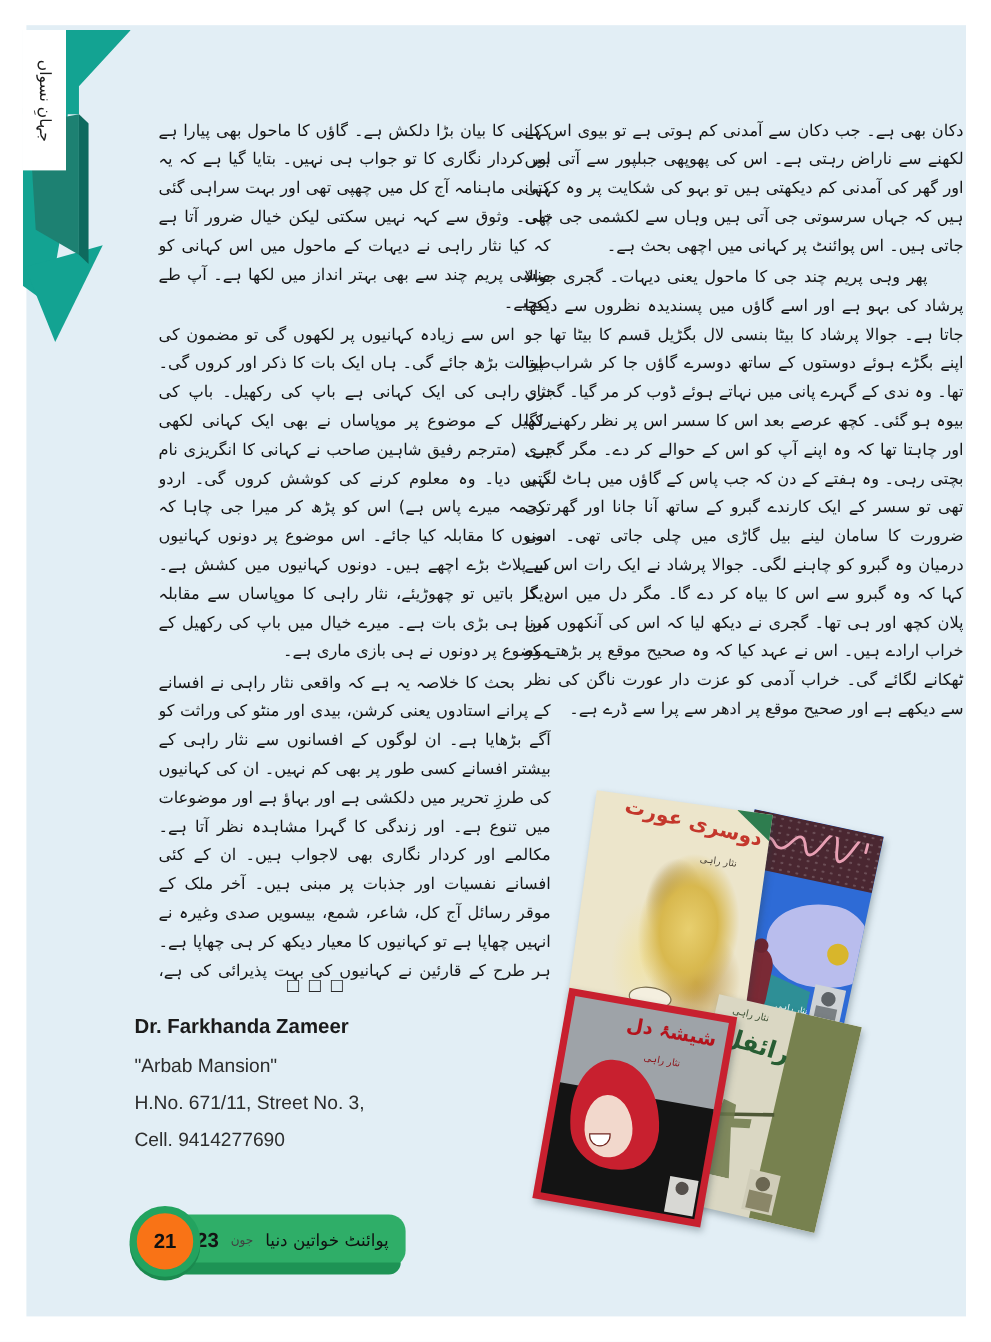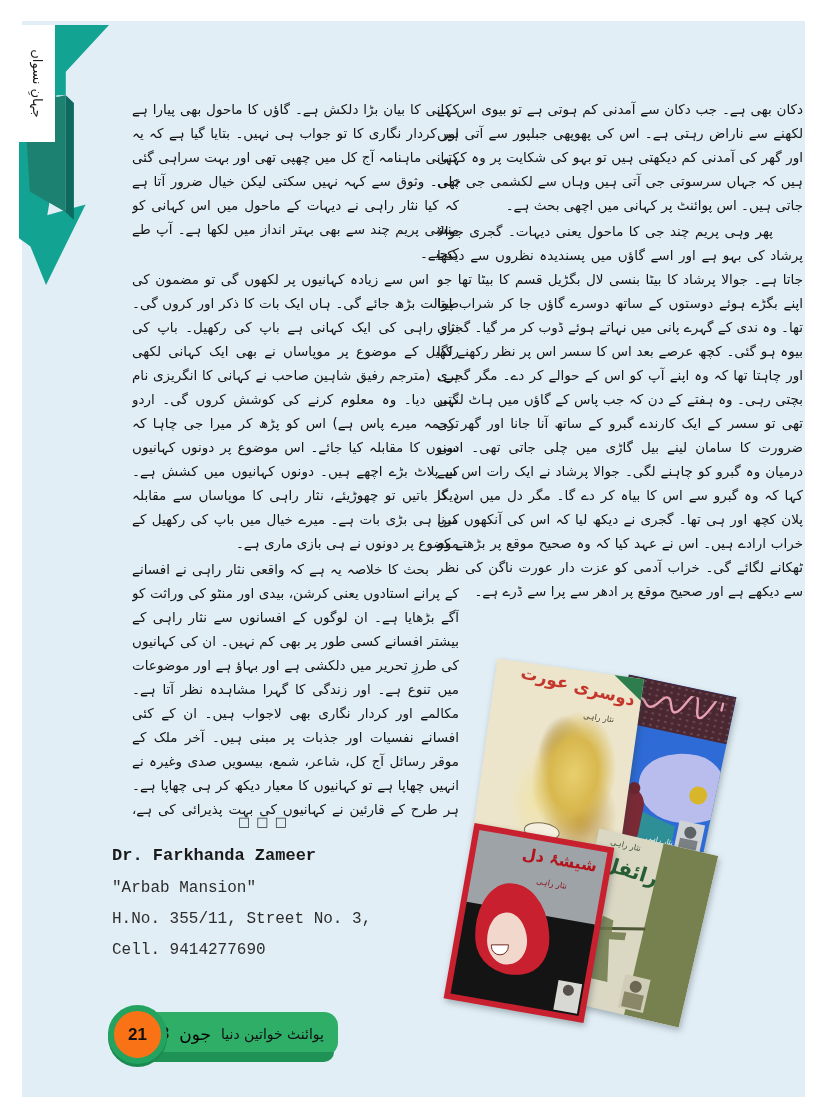--- a/index.html
+++ b/index.html
@@ -25,21 +25,21 @@
         font-size:13.5px;line-height:24px;overflow:hidden;}
   .ucol p{margin:0 0 2px 0;text-indent:30px;}
   .ucol p.cont{text-indent:0;}
   .col-left{left:92px;top:97px;width:327px;height:724px;margin-left:40px;}
   .col-right{left:437px;top:97px;width:366px;height:566px;}
 
   .end-marker{position:absolute;left:102px;top:814px;width:327px;text-align:center;
               font-size:13px;letter-spacing:6px;color:#2b2b2b;}
 
   
-  .address{position:absolute;left:112px;top:840px;font-family:Liberation Mono, monospace;
+  .address{position:absolute;left:112px;top:840px;font-family:Liberation Sans, sans-serif;
            color:#2d2d2d;font-size:16px;line-height:31px;}
   .addr-name{font-weight:bold;font-size:17px;color:#1a1a1a;margin-bottom:2px;}
 
   
   .covers{position:absolute;left:440px;top:658px;width:370px;height:370px;}
   .book{position:absolute;box-shadow:2px 3px 6px rgba(40,60,70,.35);overflow:hidden;}
   
   .book1{left:44px;top:10px;width:148px;height:182px;transform:rotate(8deg);z-index:2;
          background:#ece5cb;}
   .b1-title{position:absolute;right:6px;top:6px;direction:rtl;color:#c4372c;font-weight:bold;
@@ -115,21 +115,21 @@
             background:#8a8668;}
 
   
   .footer-pill{position:absolute;left:132px;top:1012px;width:206px;height:44px;background:#2fae68;
                border-radius:8px 14px 14px 8px;z-index:6;display:flex;align-items:center;
                direction:rtl;justify-content:flex-start;gap:10px;padding-right:14px;
                box-sizing:border-box;}
   .footer-pill::after{content:'';position:absolute;left:10px;right:4px;bottom:-6px;height:10px;
                background:#1e9355;border-radius:0 0 14px 14px;z-index:-1;}
   .footer-mag{font-size:14px;color:#101010;white-space:nowrap;}
-  .footer-month{font-size:17px;color:#000000;}
+  .footer-month{font-size:10px;color:#404040;}
   .footer-year{font-family:"Liberation Sans",sans-serif;font-weight:bold;font-size:17px;
                color:#141414;direction:ltr;}
   .page-circle{position:absolute;left:108px;top:1005px;width:47px;height:47px;background:#f97316;
                border:6px solid #23a35f;border-radius:50%;z-index:7;display:flex;
                align-items:center;justify-content:center;box-shadow:0 3px 0 #1b8a4f;}
   .page-num{font-family:"Liberation Sans",sans-serif;font-weight:bold;font-size:17px;color:#111;}
 </style>
 </head>
 <body>
 
@@ -152,21 +152,21 @@
     <p class="cont">کہانی کا بیان بڑا دلکش ہے۔ گاؤں کا ماحول بھی پیارا ہے اور کردار نگاری کا تو جواب ہی نہیں۔ بتایا گیا ہے کہ یہ کہانی ماہنامہ آج کل میں چھپی تھی اور بہت سراہی گئی تھی۔ وثوق سے کہہ نہیں سکتی لیکن خیال ضرور آتا ہے کہ کیا نثار راہی نے دیہات کے ماحول میں اس کہانی کو منشی پریم چند سے بھی بہتر انداز میں لکھا ہے۔ آپ طے کیجیے۔</p>
     <p>اس سے زیادہ کہانیوں پر لکھوں گی تو مضمون کی طوالت بڑھ جائے گی۔ ہاں ایک بات کا ذکر اور کروں گی۔ نثار راہی کی ایک کہانی ہے باپ کی رکھیل۔ باپ کی رکھیل کے موضوع پر موپاساں نے بھی ایک کہانی لکھی ہے۔ (مترجم رفیق شاہین صاحب نے کہانی کا انگریزی نام نہیں دیا۔ وہ معلوم کرنے کی کوشش کروں گی۔ اردو ترجمہ میرے پاس ہے) اس کو پڑھ کر میرا جی چاہا کہ دونوں کا مقابلہ کیا جائے۔ اس موضوع پر دونوں کہانیوں کے پلاٹ بڑے اچھے ہیں۔ دونوں کہانیوں میں کشش ہے۔ دیگر باتیں تو چھوڑیئے، نثار راہی کا موپاساں سے مقابلہ کرنا ہی بڑی بات ہے۔ میرے خیال میں باپ کی رکھیل کے موضوع پر دونوں نے ہی بازی ماری ہے۔</p>
     <p>بحث کا خلاصہ یہ ہے کہ واقعی نثار راہی نے افسانے کے پرانے استادوں یعنی کرشن، بیدی اور منٹو کی وراثت کو آگے بڑھایا ہے۔ ان لوگوں کے افسانوں سے نثار راہی کے بیشتر افسانے کسی طور پر بھی کم نہیں۔ ان کی کہانیوں کی طرزِ تحریر میں دلکشی ہے اور بہاؤ ہے اور موضوعات میں تنوع ہے۔ اور زندگی کا گہرا مشاہدہ نظر آتا ہے۔ مکالمے اور کردار نگاری بھی لاجواب ہیں۔ ان کے کئی افسانے نفسیات اور جذبات پر مبنی ہیں۔ آخر ملک کے موقر رسائل آج کل، شاعر، شمع، بیسویں صدی وغیرہ نے انہیں چھاپا ہے تو کہانیوں کا معیار دیکھ کر ہی چھاپا ہے۔ ہر طرح کے قارئین نے کہانیوں کی بہت پذیرائی کی ہے، لیکن ناقدین اور محققین صاحبان نے ان کے کام کو پرکھا ہی نہیں۔ بے شمار خطوط جو نثار راہی کی کہانیوں کی اشاعت پر ان کو ملے ہیں وہ بھی کہانیوں کے اعلیٰ درجے کے ہونے کا ثبوت فراہم کرتے ہیں۔ بہر حال افسانوی ادب میں ان کا قد یقیناً اونچا ہے۔</p>
   </div>
 
   <div class="end-marker">□□□</div>
 
   <div class="address">
     <div class="addr-name">Dr. Farkhanda Zameer</div>
     <div>"Arbab Mansion"</div>
-    <div>H.No. 355/11, Street No. 3,</div>
+    <div>H.No. 671/11, Street No. 3,</div>
     <div>Cell. 9414277690</div>
   </div>
 
   <div class="ucol col-right">
     <p class="cont">دکان بھی ہے۔ جب دکان سے آمدنی کم ہوتی ہے تو بیوی اس کے لکھنے سے ناراض رہتی ہے۔ اس کی پھوپھی جبلپور سے آتی ہیں اور گھر کی آمدنی کم دیکھتی ہیں تو بہو کی شکایت پر وہ کہتی ہیں کہ جہاں سرسوتی جی آتی ہیں وہاں سے لکشمی جی چلی جاتی ہیں۔ اس پوائنٹ پر کہانی میں اچھی بحث ہے۔</p>
     <p>پھر وہی پریم چند جی کا ماحول یعنی دیہات۔ گجری جوالا پرشاد کی بہو ہے اور اسے گاؤں میں پسندیدہ نظروں سے دیکھا جاتا ہے۔ جوالا پرشاد کا بیٹا بنسی لال بگڑیل قسم کا بیٹا تھا جو اپنے بگڑے ہوئے دوستوں کے ساتھ دوسرے گاؤں جا کر شراب پیتا تھا۔ وہ ندی کے گہرے پانی میں نہاتے ہوئے ڈوب کر مر گیا۔ گجری بیوہ ہو گئی۔ کچھ عرصے بعد اس کا سسر اس پر نظر رکھنے لگا اور چاہتا تھا کہ وہ اپنے آپ کو اس کے حوالے کر دے۔ مگر گجری بچتی رہی۔ وہ ہفتے کے دن کہ جب پاس کے گاؤں میں ہاٹ لگتی تھی تو سسر کے ایک کارندے گبرو کے ساتھ آنا جانا اور گھر کی ضرورت کا سامان لینے بیل گاڑی میں چلی جاتی تھی۔ اسی درمیان وہ گبرو کو چاہنے لگی۔ جوالا پرشاد نے ایک رات اس سے کہا کہ وہ گبرو سے اس کا بیاہ کر دے گا۔ مگر دل میں اس کا پلان کچھ اور ہی تھا۔ گجری نے دیکھ لیا کہ اس کی آنکھوں میں خراب ارادے ہیں۔ اس نے عہد کیا کہ وہ صحیح موقع پر بڑھتے کو ٹھکانے لگائے گی۔ خراب آدمی کو عزت دار عورت ناگن کی نظر سے دیکھے ہے اور صحیح موقع پر ادھر سے پرا سے ڈرے ہے۔</p>
   </div>
 
   <div class="covers">
 

